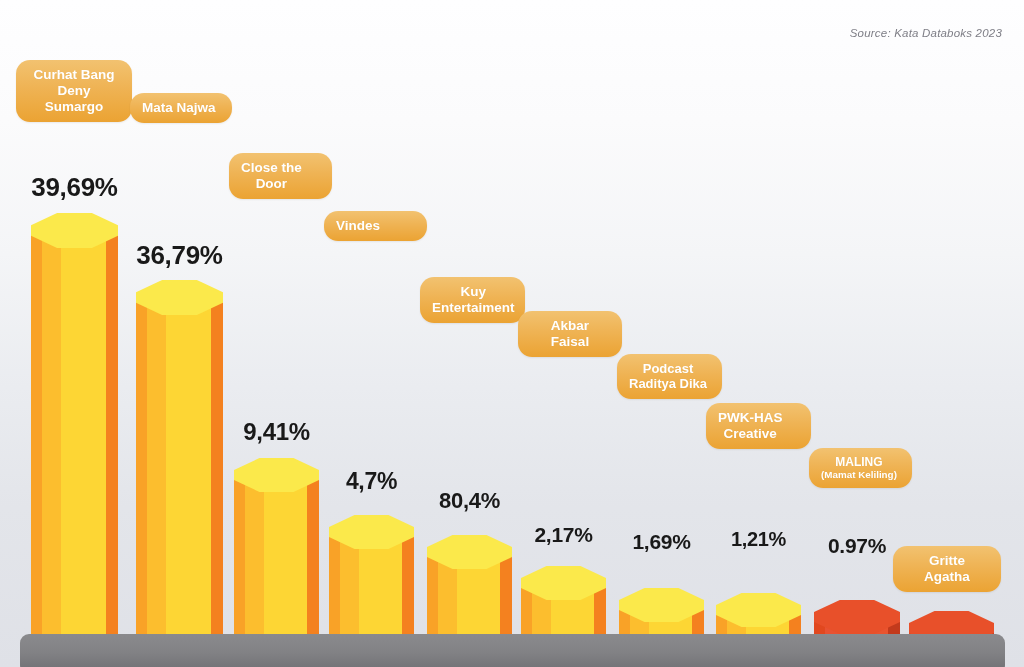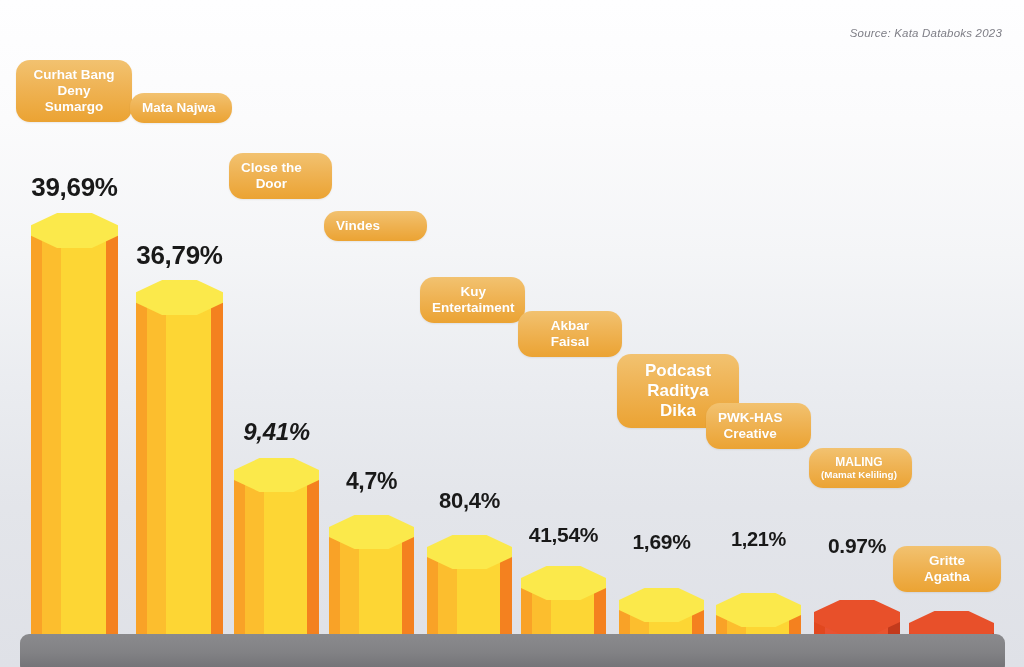--- a/index.html
+++ b/index.html
@@ -232,24 +232,24 @@
         <div class="top" style="height: 34px; top: 0px;">
           <svg viewBox="0 0 100 40" preserveAspectRatio="none">
             <polygon points="30,0 70,0 100,14 100,26 70,40 30,40 0,26 0,14" fill="#E8502A"></polygon>
           </svg>
         </div>
       </div>
     </div>
   <div id="labels-layer">
       <div class="vlabel" style="left: 31px; width: 87px; top: 172px; font-size: 26px;">39,69%</div>
       <div class="vlabel" style="left: 136px; width: 87px; top: 240px; font-size: 26px;">36,79%</div>
-      <div class="vlabel" style="left: 234px; width: 85px; top: 418px; font-size: 24px; font-style: italic;">9,41%</div>
+      <div class="vlabel" style="left: 234px; width: 85px; top: 418px; font-size: 24px;">9,41%</div>
       <div class="vlabel" style="left: 329px; width: 85px; top: 468px; font-size: 23px;">4,7%</div>
       <div class="vlabel" style="left: 427px; width: 85px; top: 488px; font-size: 22px;">80,4%</div>
-      <div class="vlabel" style="left: 521px; width: 85px; top: 523px; font-size: 21px;">41,54%</div>
+      <div class="vlabel" style="left: 521px; width: 85px; top: 523px; font-size: 21px;">2,17%</div>
       <div class="vlabel" style="left: 619px; width: 85px; top: 530px; font-size: 21px;">1,69%</div>
       <div class="vlabel" style="left: 716px; width: 85px; top: 528px; font-size: 20px;">1,21%</div>
       <div class="vlabel" style="left: 814px; width: 86px; top: 534px; font-size: 21px;">0.97%</div>
       <div class="vlabel" style="left: 909px; width: 85px; top: 568px; font-size: 21px;">0.48%</div>
     </div>
   <div id="pills-layer">
       <div class="pill" style="left: 16px; top: 60px; width: 116px; font-size: 13.5px;">
         <span>Curhat Bang<br>Deny Sumargo</span>
       </div>
       <div class="pill" style="left: 130px; top: 93px; width: 102px; font-size: 13.5px;">
@@ -260,21 +260,21 @@
       </div>
       <div class="pill" style="left: 324px; top: 211px; width: 103px; font-size: 13.5px;">
         <span>Vindes</span>
       </div>
       <div class="pill" style="left: 420px; top: 257px; width: 105px; font-size: 13.5px; margin-top: 20px;">
         <span>Kuy<br>Entertaiment</span>
       </div>
       <div class="pill" style="left: 518px; top: 311px; width: 104px; font-size: 13.5px;">
         <span>Akbar Faisal</span>
       </div>
-      <div class="pill" style="left: 617px; top: 354px; width: 122px; font-size: 17px;">
+      <div class="pill" style="left: 617px; top: 354px; width: 105px; font-size: 13px;">
         <span>Podcast<br>Raditya Dika</span>
       </div>
       <div class="pill" style="left: 706px; top: 403px; width: 105px; font-size: 13.5px;">
         <span>PWK-HAS<br>Creative</span>
       </div>
       <div class="pill" style="left: 809px; top: 448px; width: 103px; font-size: 12px;">
         <span>MALING<span class="sub">(Mamat Keliling)</span></span>
       </div>
       <div class="pill" style="left: 893px; top: 500px; width: 108px; font-size: 13.5px; margin-top: 46px;">
         <span>Gritte Agatha</span>

